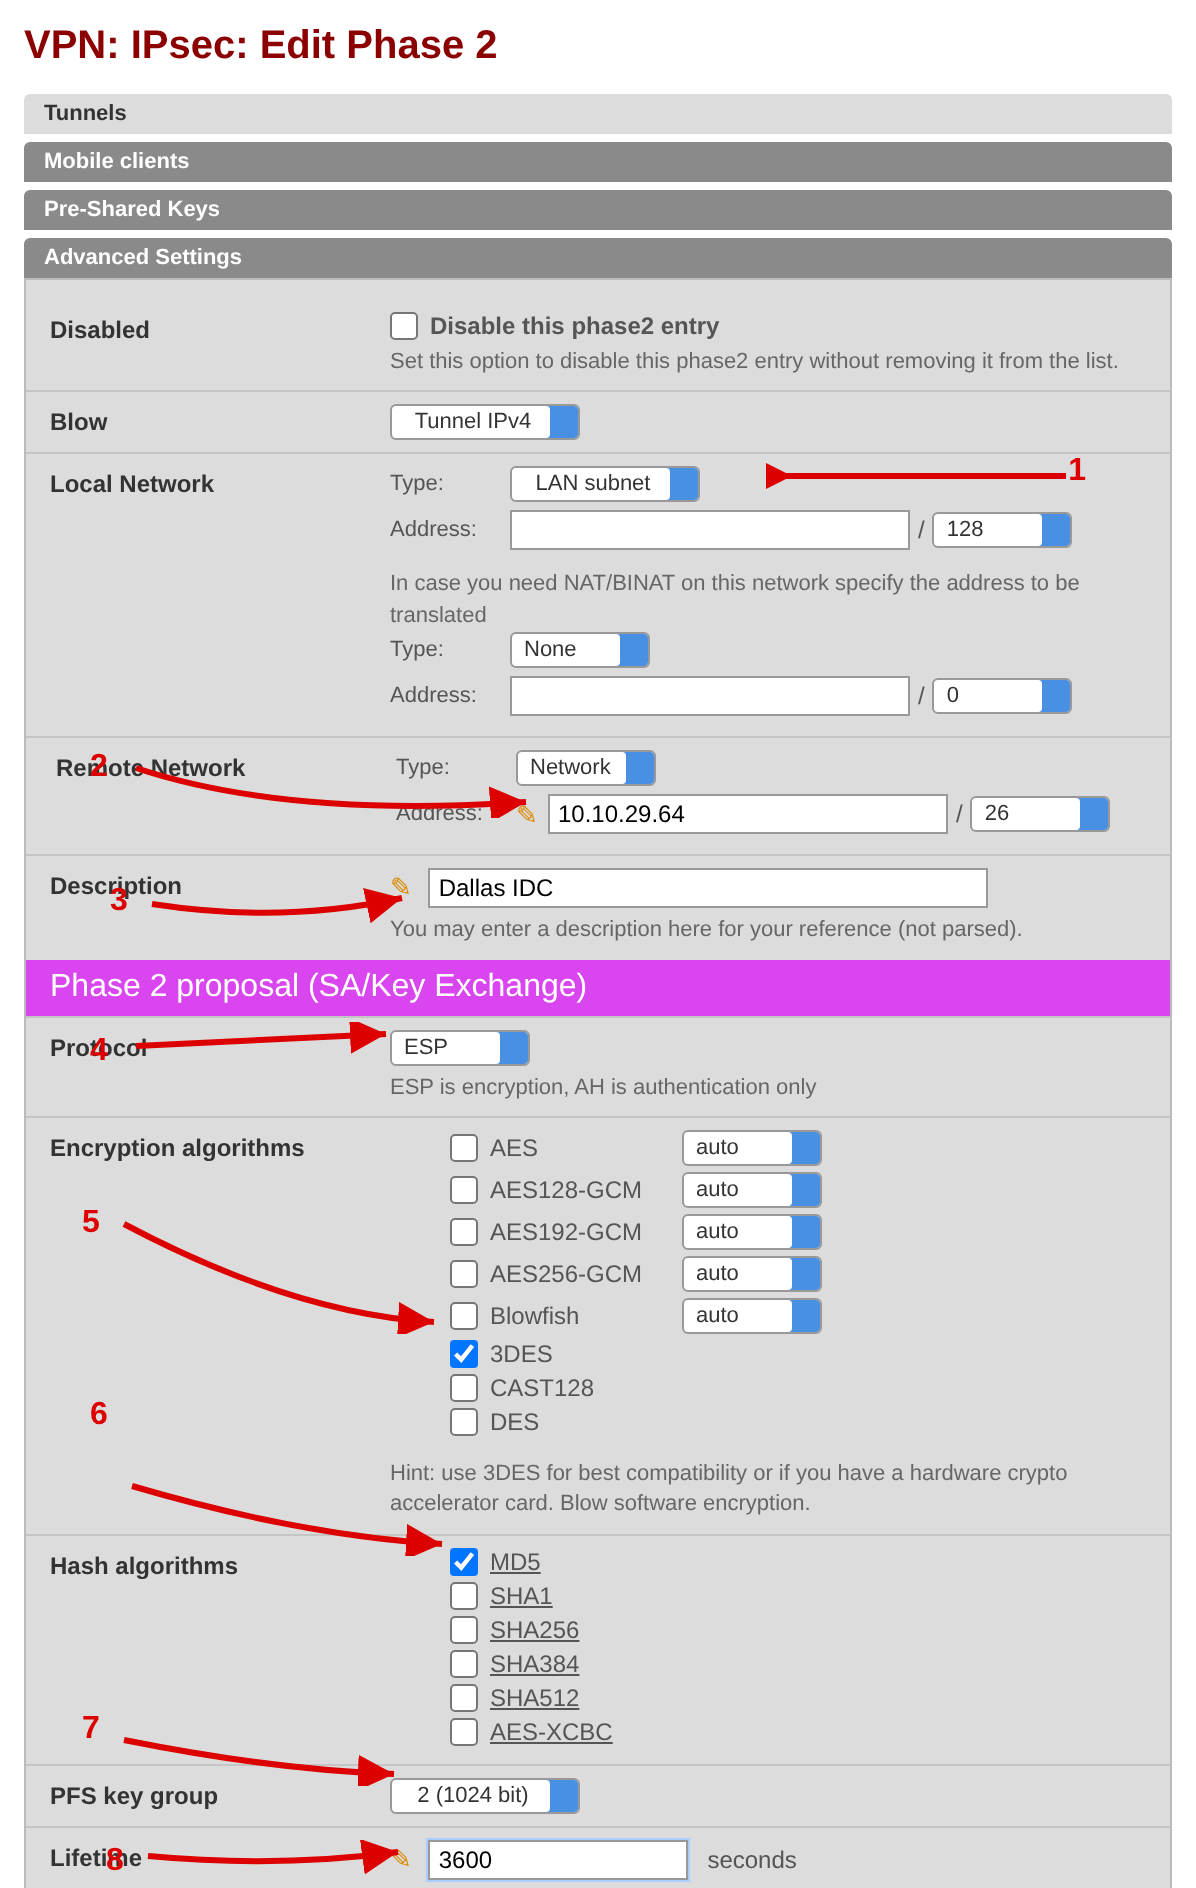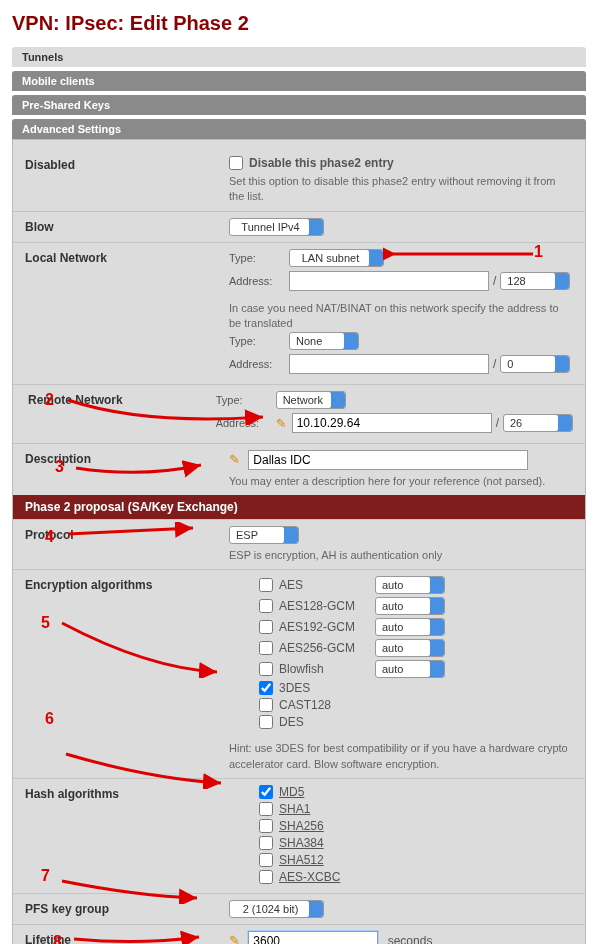--- a/index.html
+++ b/index.html
@@ -43,21 +43,21 @@
     position: relative;
   }
   .row {
     display: flex;
     align-items: flex-start;
     border-top: 1px solid #c5c5c5;
     padding: 6px 12px;
   }
   .row:first-child { border-top: none; }
   .label {
-    width: 204px;
+    width: 170px;
     font-weight: bold;
     color: #333;
     font-size: 12px;
     padding-top: 2px;
   }
   .field {
     flex: 1;
     font-size: 12px;
     color: #555;
     position: relative;
@@ -99,25 +99,25 @@
     display: flex;
     align-items: center;
     gap: 6px;
     margin-bottom: 3px;
   }
   .checkbox-row input[type="checkbox"] {
     width: 14px;
     height: 14px;
   }
   .section-header {
-    background: #7f1d1d;
+    background: #d946ef;
     color: #fff;
-    font-weight: bold;
+    font-weight: normal;
     padding: 5px 12px;
-    font-size: 12px;
+    font-size: 16px;
   }
   .slash { margin: 0 4px; color: #555; }
   .pencil {
     display: inline-block;
     width: 14px;
     height: 14px;
     font-size: 13px;
     color: #d88a00;
     margin-right: 2px;
   }

